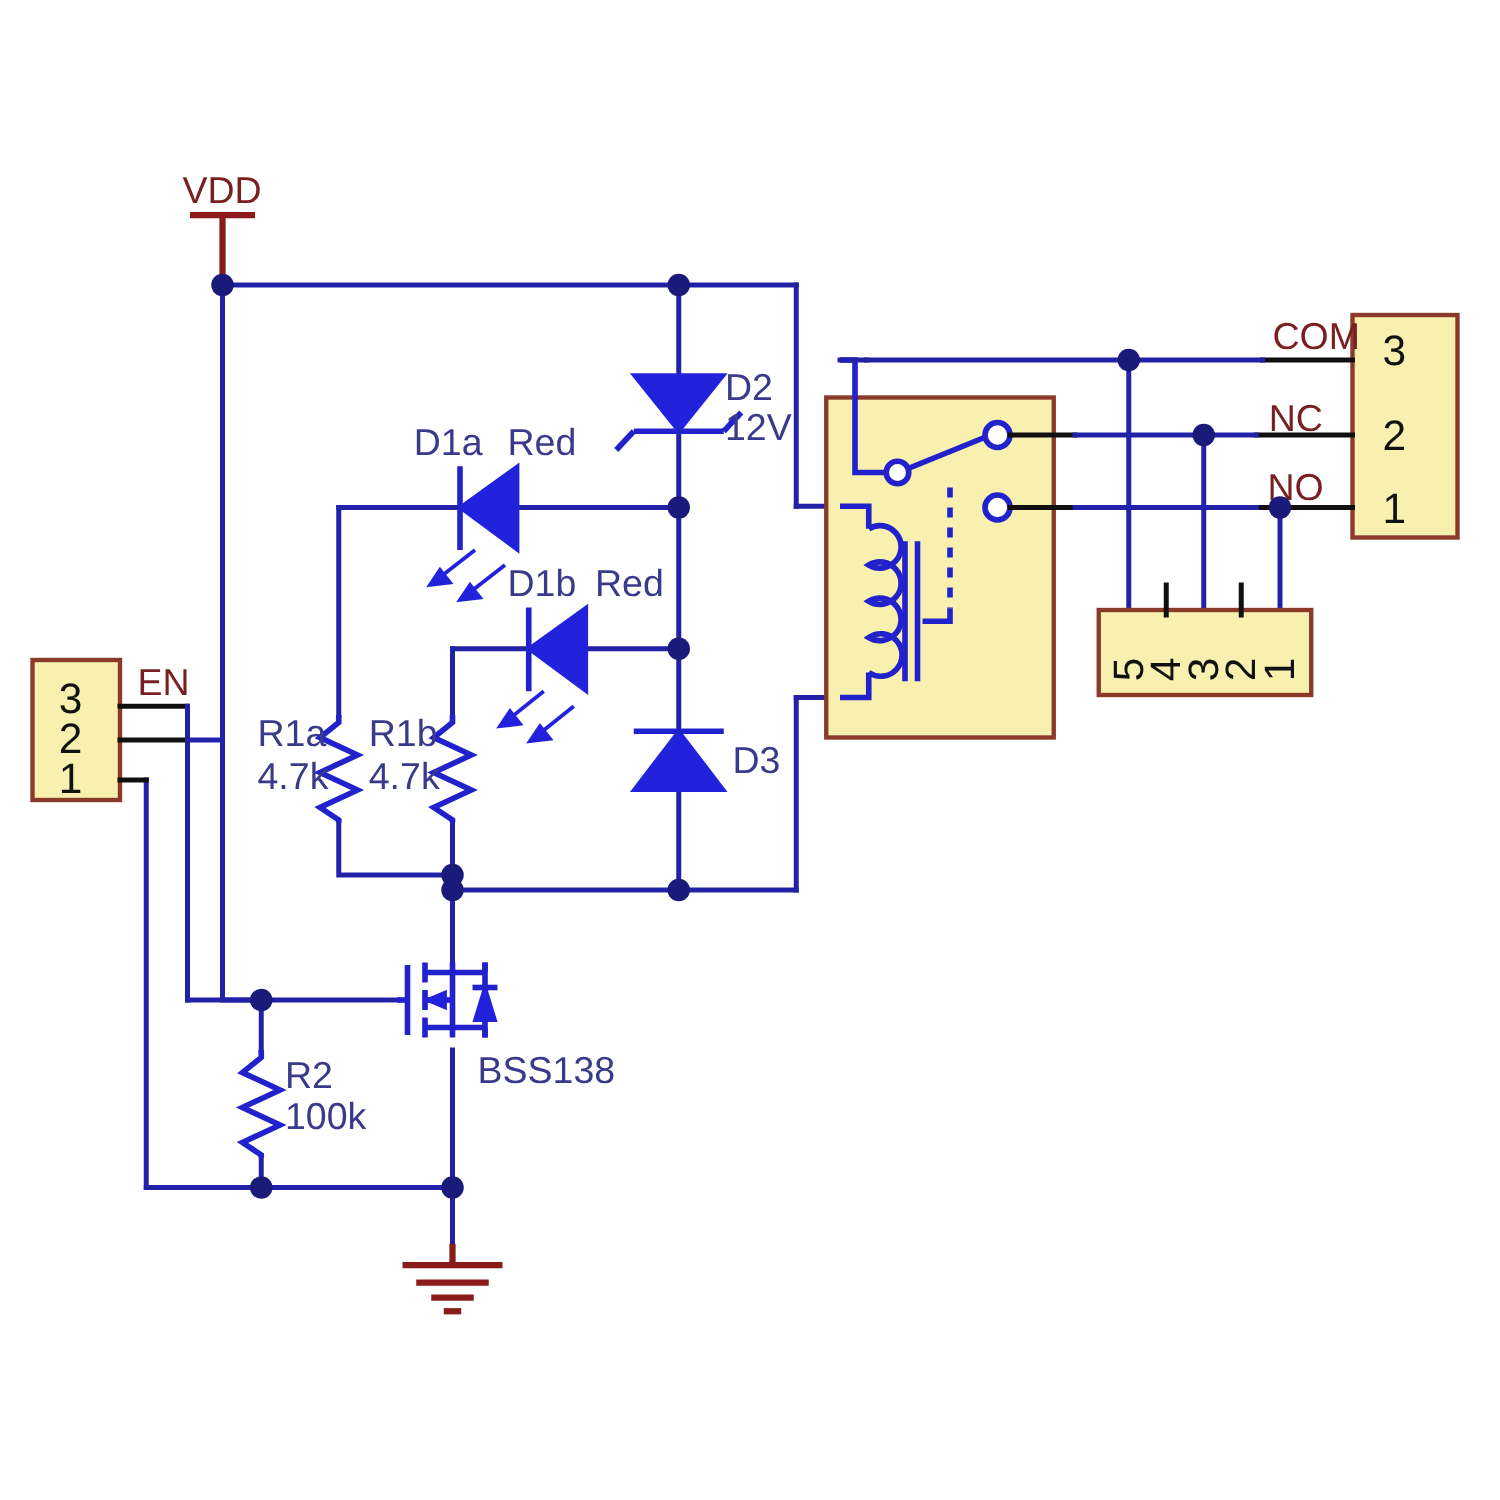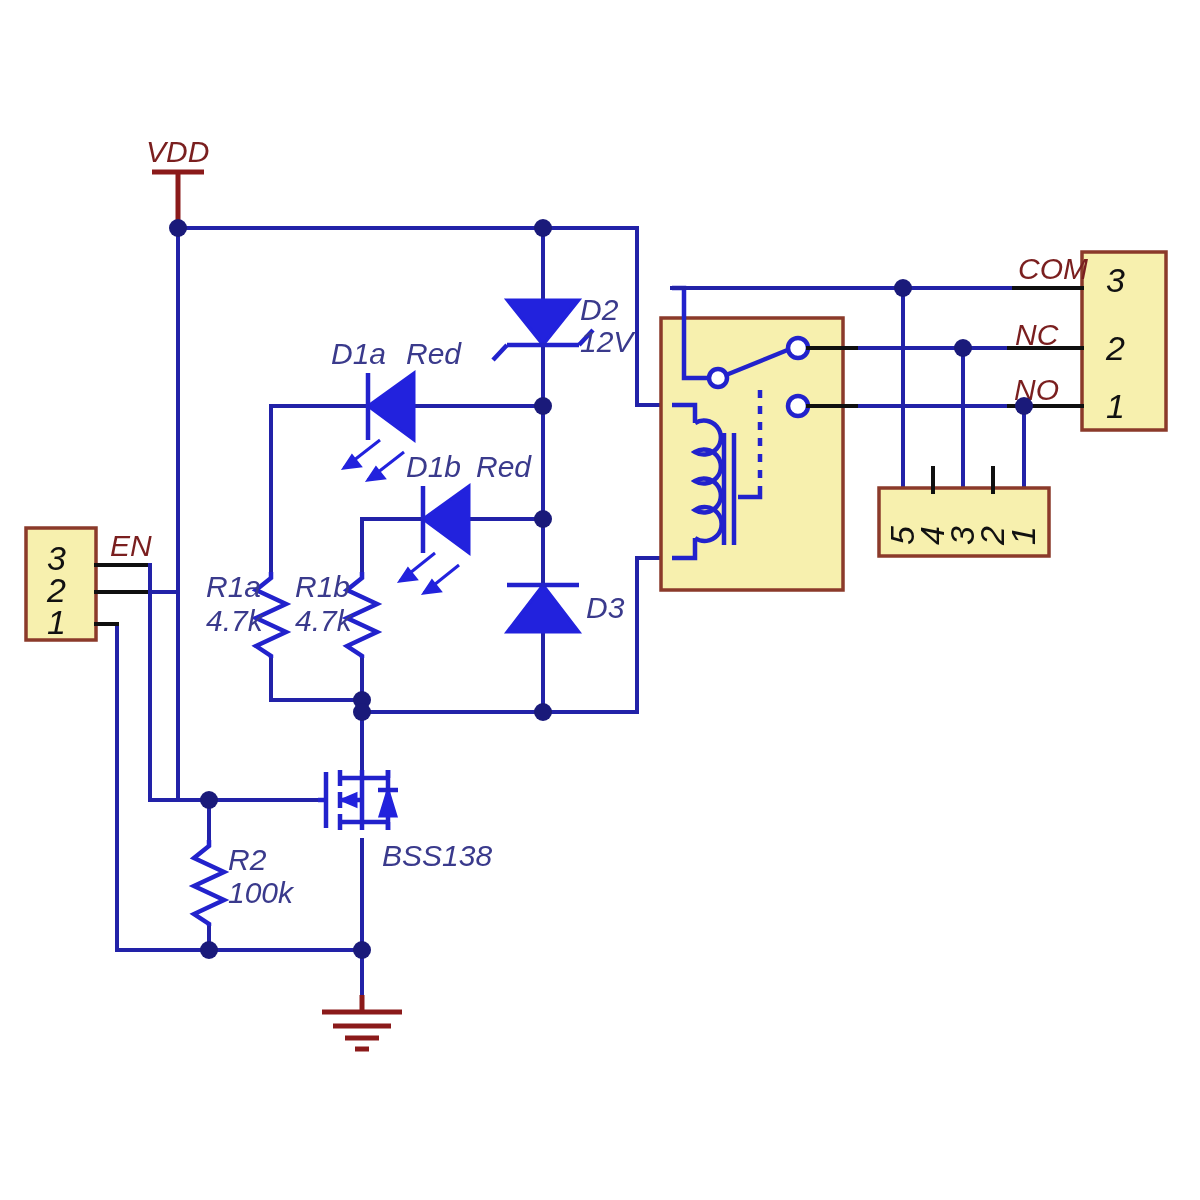--- a/index.html
+++ b/index.html
@@ -1,18 +1,18 @@
 <!DOCTYPE html>
 <html><head>
 <meta charset="utf-8">
 <style>
   html,body{margin:0;padding:0;background:#ffffff;}
   body{width:1200px;height:1200px;overflow:hidden;
        font-family:"Liberation Sans","DejaVu Sans",sans-serif;}
-  #schematic{position:relative;width:1200px;height:1200px;font-style:italic;}
+  #schematic{position:relative;width:1200px;height:1200px;}
   svg{display:block;}
   text{font-family:"Liberation Sans","DejaVu Sans",sans-serif;}
   .lbl-blue{fill:#3a3a8c;font-size:30px;}
   .lbl-red{fill:#7a1f1f;font-size:30px;}
   .pin-num{fill:#111111;font-size:34px;}
   .wire{stroke:#2222a8;stroke-width:4;fill:none;stroke-linecap:square;}
   .wire-k{stroke:#101010;stroke-width:4;fill:none;stroke-linecap:square;}
   .sym{stroke:#2222cc;stroke-width:4.5;fill:none;}
   .symfill{fill:#2222dd;stroke:#2222dd;stroke-width:3;}
   .pwr{stroke:#8b1a1a;stroke-width:5;fill:none;stroke-linecap:butt;}

